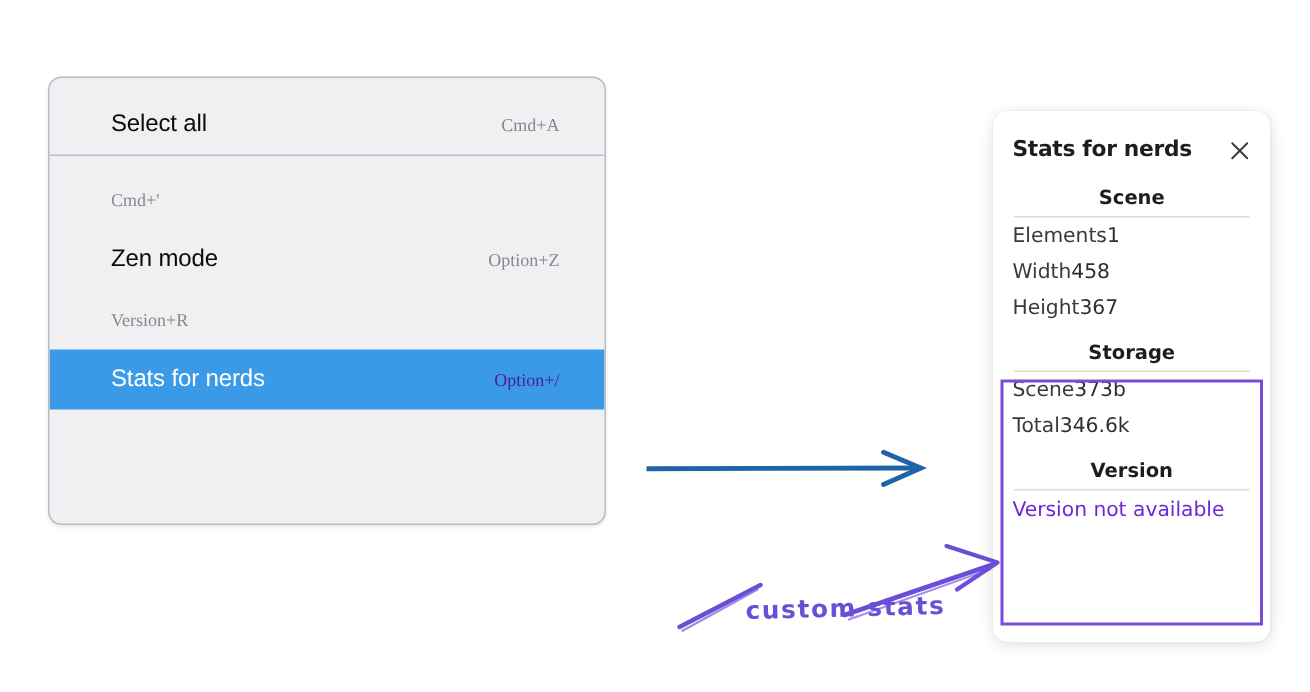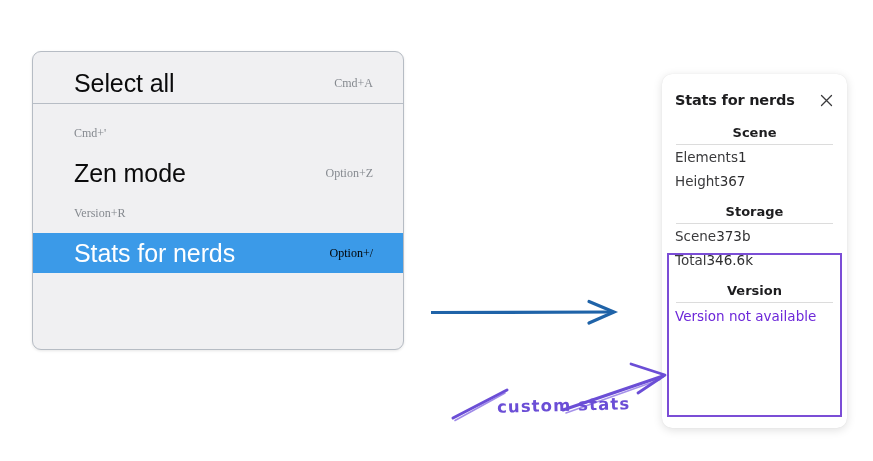--- a/index.html
+++ b/index.html
@@ -42,35 +42,35 @@
   .menu-item {
     height: 40px;
     display: flex;
     align-items: center;
     justify-content: space-between;
     padding: 0 30px 0 41px;
     box-sizing: border-box;
     color: #0b0b0c;
   }
   .menu-item .mi-label {
-    font-size: 25px;
+    font-size: 16px;
     letter-spacing: -0.1px;
     white-space: nowrap;
   }
   .menu-item .mi-shortcut {
     font-size: 12px;
     color: #85898f;
     white-space: nowrap;
     font-family: Liberation Serif, serif;
   }
   .menu-item.selected {
     background: #3b9ae8;
   }
   .menu-item.selected .mi-label { color: #ffffff; }
-  .menu-item.selected .mi-shortcut { color: #000000; }
+  .menu-item.selected .mi-shortcut { color: #4c1d95; }
 
   .group-top { padding-top: 11px; }
   .group-bottom { padding-top: 9px; }
 
   
   #stats-panel {
     position: absolute;
     left: 662px;
     top: 74px;
     width: 185px;
@@ -221,20 +221,24 @@
       </span>
     </div>
 
     <div class="section-head">Scene</div>
     <div class="hr"></div>
     <div class="stat-row">
       <span class="sl">Elements</span>
       <span class="sv">1</span>
     </div>
     <div class="stat-row">
+      <span class="sl">Width</span>
+      <span class="sv">458</span>
+    </div>
+    <div class="stat-row">
       <span class="sl">Height</span>
       <span class="sv">367</span>
     </div>
 
     <div class="section-head">Storage</div>
     <div class="hr"></div>
     <div class="stat-row">
       <span class="sl">Scene</span>
       <span class="sv">373b</span>
     </div>

